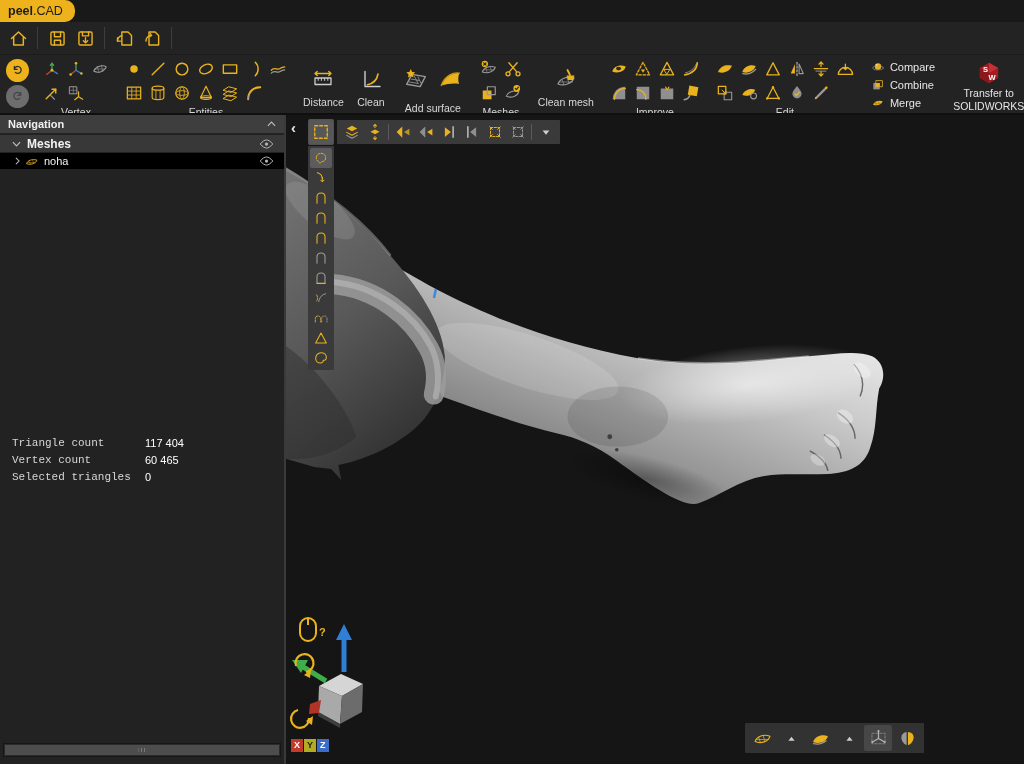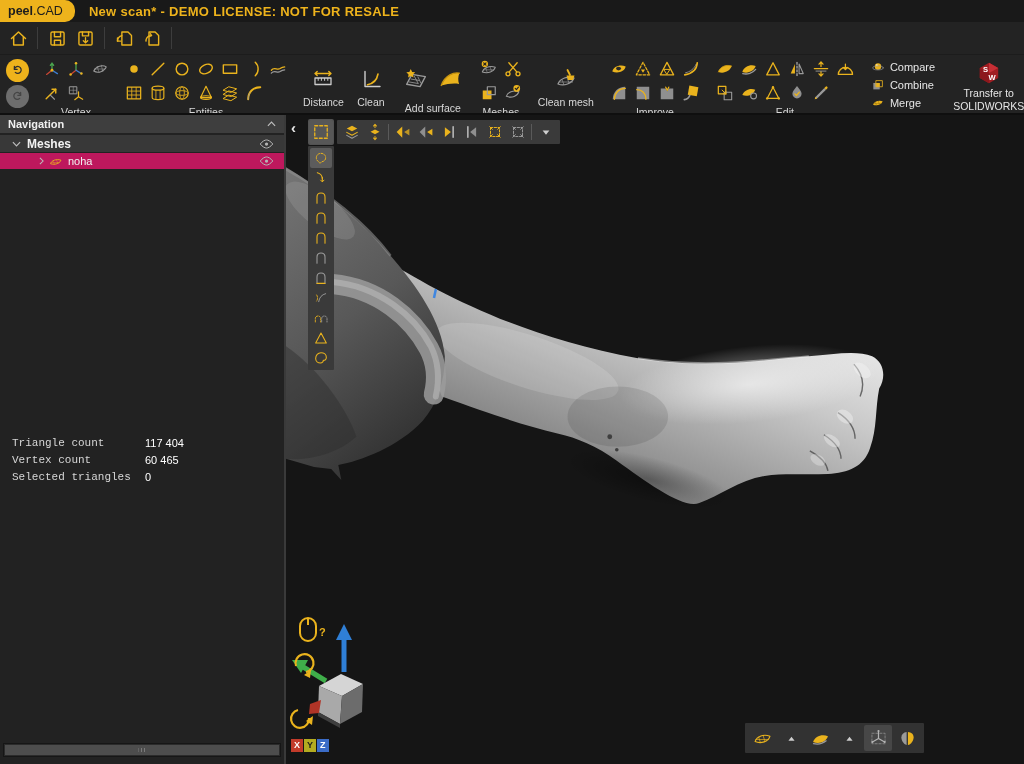--- a/index.html
+++ b/index.html
@@ -54,21 +54,21 @@
 
   
   .left-panel { width:286px; background:#222222; border-right:2px solid #3a3a3a; position:relative; flex:0 0 auto; }
   .panel-header { height:18px; background:#3e3e3e; display:flex; align-items:center;
     justify-content:space-between; padding:0 8px; }
   .panel-header .ph-title { font-size:11px; font-weight:bold; color:#f0f0f0; }
   .tree-row { display:flex; align-items:center; position:relative; }
   .tree-row .eye { position:absolute; right:10px; }
   .row-meshes { height:17px; background:#383838; margin-top:2px; padding-left:12px; gap:6px; }
   .row-meshes .t-label { font-size:12px; font-weight:bold; color:#f2f2f2; }
-  .row-noha { height:16px; background:#be185d; margin-top:1px; padding-left:39px; gap:5px; }
+  .row-noha { height:16px; background:#000000; margin-top:1px; padding-left:15px; gap:5px; }
   .row-noha .t-label { font-size:11px; color:#f2f2f2; }
   .details { position:absolute; top:313px; left:0; right:0; }
   .detail-row { display:flex; align-items:center; height:17px; padding-left:12px; }
   .detail-row .d-label { font-size:11px; color:#d6d6d6; width:133px;font-family:Liberation Mono, monospace; }
   .detail-row .d-value { font-size:11px; color:#ffffff; }
   .h-scrollbar { position:absolute; left:3px; right:3px; bottom:7px; height:14px;
     background:#2b2b2b; border:1px solid #161616; }
   .h-thumb { position:absolute; left:1px; top:1px; bottom:1px; width:calc(100% - 2px);
     background:#4d4d4d; }
   .h-thumb::after { content:""; position:absolute; left:50%; top:3px; bottom:3px; width:7px;
@@ -102,21 +102,20 @@
 </head>
 <body>
 
 <div class="app">
 
   <div class="titlebar">
     <div class="brand">
         <b>peel</b>
         <span>.CAD</span>
       </div>
-    <div class="doc-title">New scan* - DEMO LICENSE: NOT FOR RESALE</div>
   </div>
 
   <div class="qabar">
       <span class="icn">
         <svg viewBox="0 0 24 24">
           <path d="M4 12 12 4.5 20 12" fill="none" stroke="#eab31d" stroke-width="1.7" stroke-linecap="round" stroke-linejoin="round"></path>
           <path d="M6.5 10.5V19.5h11v-9" fill="none" stroke="#eab31d" stroke-width="1.7" stroke-linecap="round" stroke-linejoin="round"></path>
         </svg>
       </span>
       <span class="vsep"></span>

